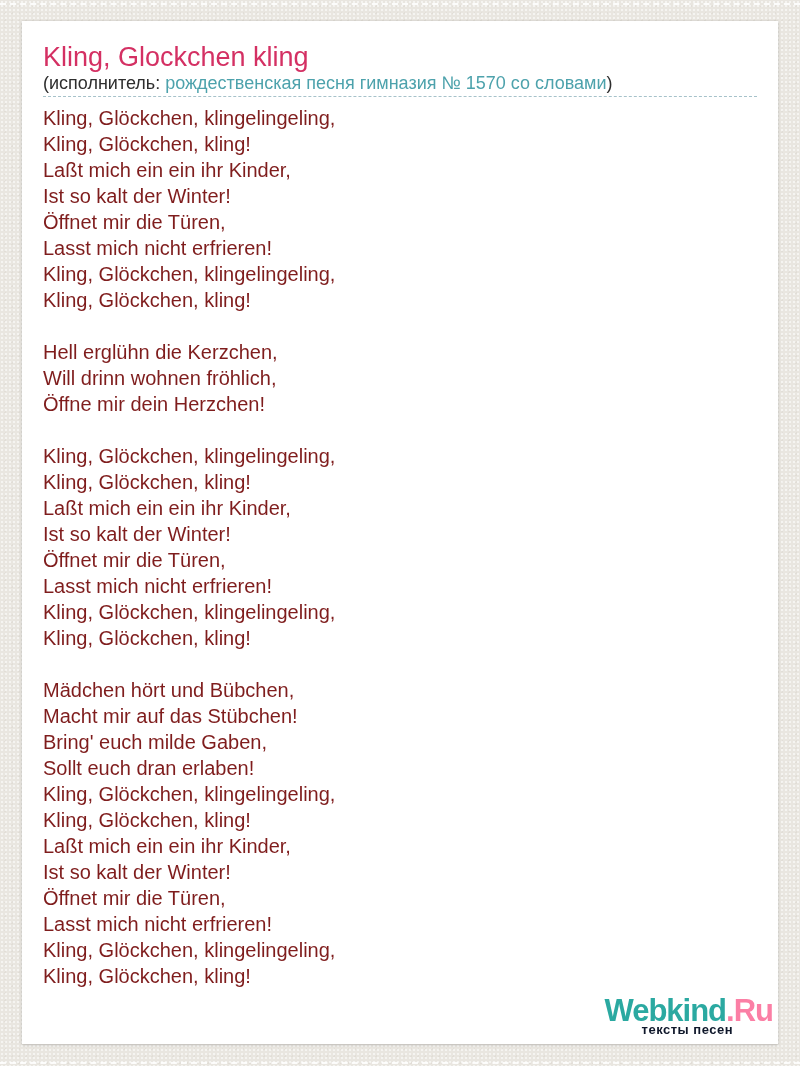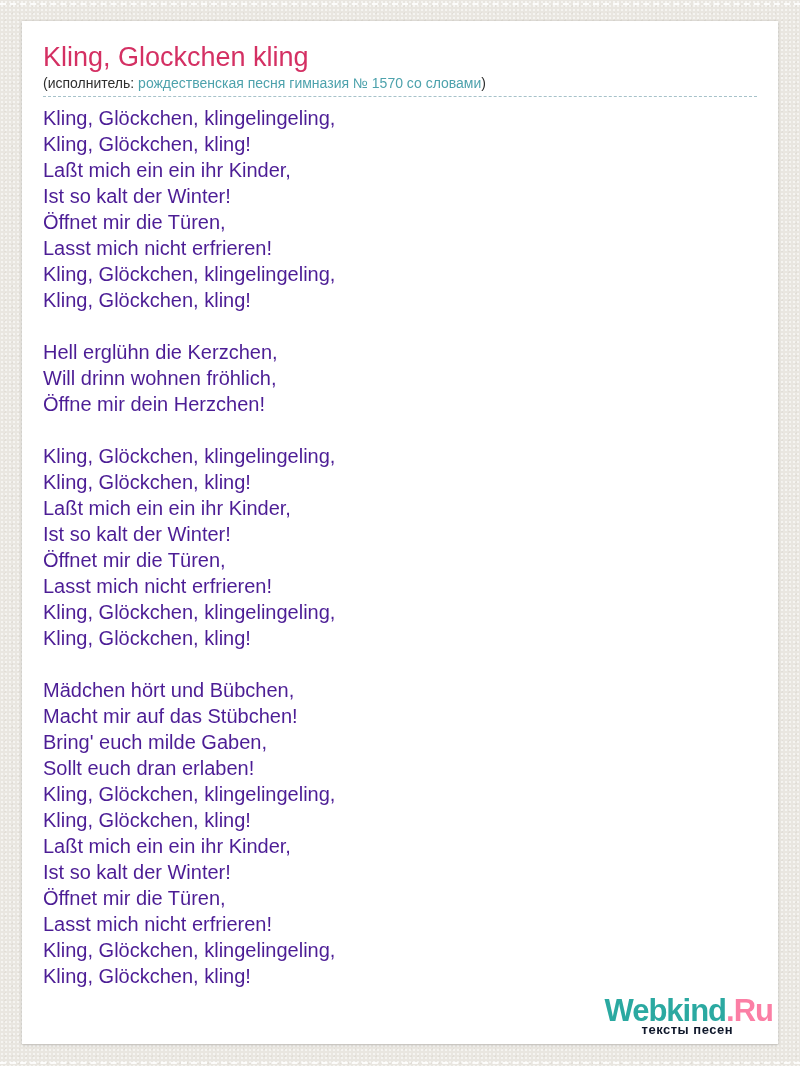--- a/index.html
+++ b/index.html
@@ -37,37 +37,37 @@
 
   h1.song-title {
     font-size: 27px;
     line-height: 32px;
     font-weight: 400;
     color: #d43063;
     letter-spacing: 0;
   }
 
   .artist-line {
-    font-size: 14px;
+    font-size: 18px;
     line-height: 20px;
     color: #2e2e2e;
     padding-bottom: 3px;
     border-bottom: 1px dashed #a6c2ca;
   }
   .artist-line a {
     color: #4da2ac;
     text-decoration: none;
     cursor: pointer;
   }
 
   .lyrics {
     margin-top: 8px;
     font-size: 20px;
     line-height: 26px;
-    color: #4c1d95;
+    color: #7f1d1d;
   }
   .lyrics .line { white-space: pre; min-height: 26px; }
 
   .logo {
     position: absolute;
     right: 5px;
     bottom: 8px;
     text-align: right;
     font-weight: bold;
     line-height: 1;

